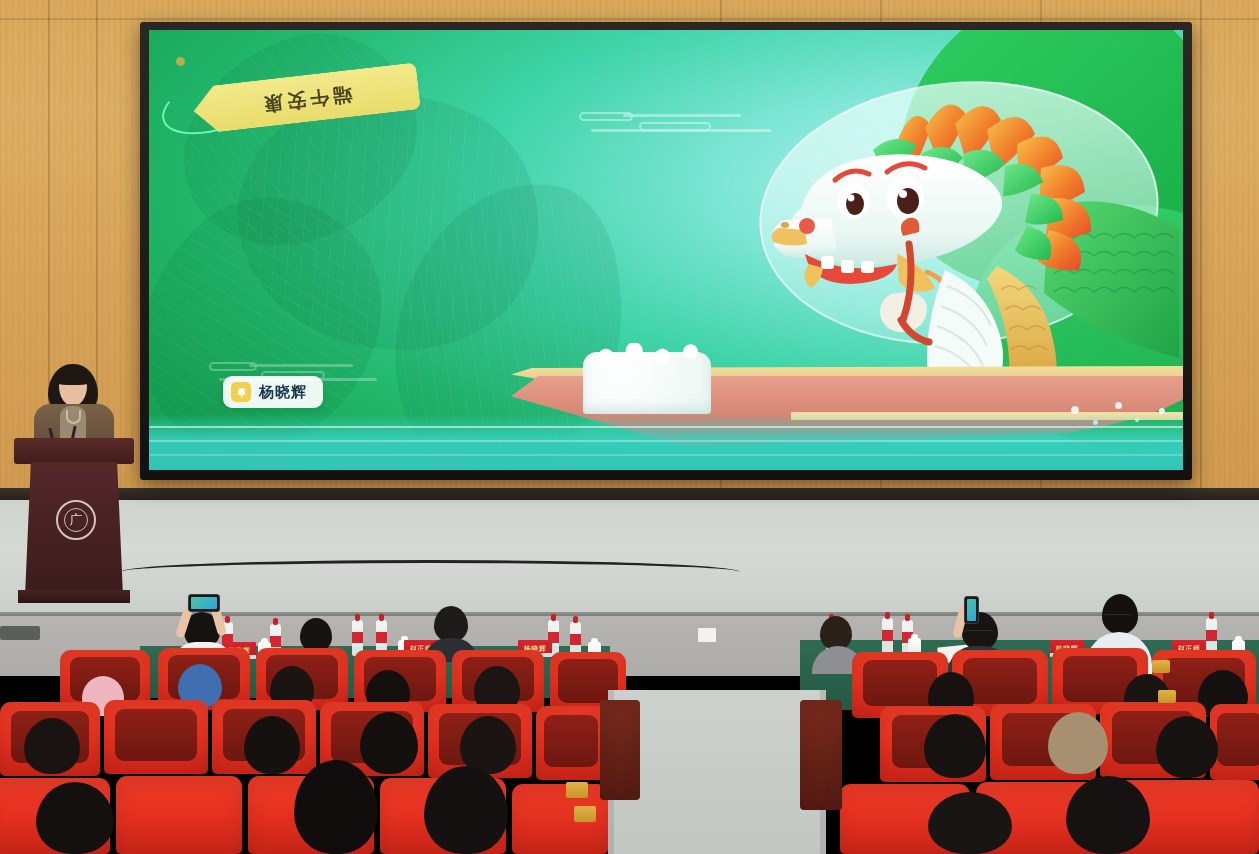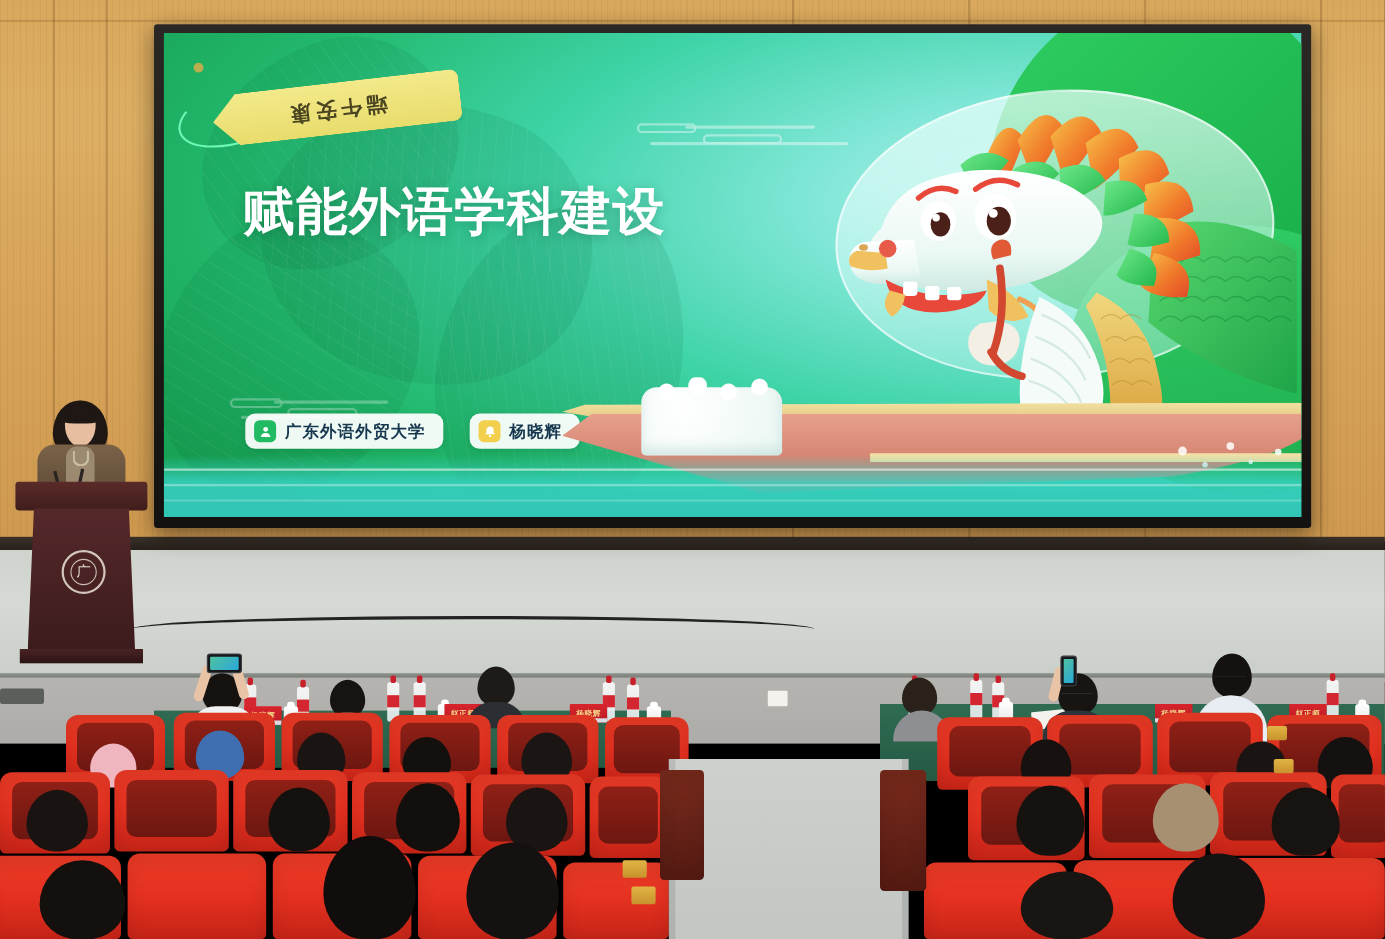--- a/index.html
+++ b/index.html
@@ -488,34 +488,24 @@
           </g>
 
           <path d="M142,236 q-14,8 -10,24 q6,16 26,14 q18,-4 20,-22 q0,-16 -20,-18 z" fill="#f4efe4"></path>
           <path d="M160,186 q6,42 -6,76" stroke="#d2472f" stroke-width="7" fill="none" stroke-linecap="round"></path>
           <path d="M152,262 q10,18 28,22" stroke="#d2472f" stroke-width="7" fill="none" stroke-linecap="round"></path>
           <path d="M154,178 q-6,-14 6,-18 q12,-2 10,14 z" fill="#e05a36"></path>
         </svg>
       </div>
 
       <div class="slide-title">
-        <div class="l2">赋能外语学科建设</div>
       </div>
 
 
       <div class="chips">
-        <div class="chip">
-          <span class="chip-ico green">
-            <svg viewBox="0 0 24 24" fill="#fff">
-                <circle cx="12" cy="8" r="4"></circle>
-                <path d="M4 21c0-4.4 3.6-7 8-7s8 2.6 8 7z"></path>
-              </svg>
-          </span>
-          <span class="chip-text">广东外语外贸大学</span>
-        </div>
         <div class="chip">
           <span class="chip-ico yellow">
             <svg viewBox="0 0 24 24" fill="#fff">
                 <path d="M12 3a6 6 0 0 0-6 6v4l-2 3h16l-2-3V9a6 6 0 0 0-6-6z"></path>
                 <circle cx="12" cy="19" r="2"></circle>
               </svg>
           </span>
           <span class="chip-text">杨晓辉</span>
         </div>
       </div>

